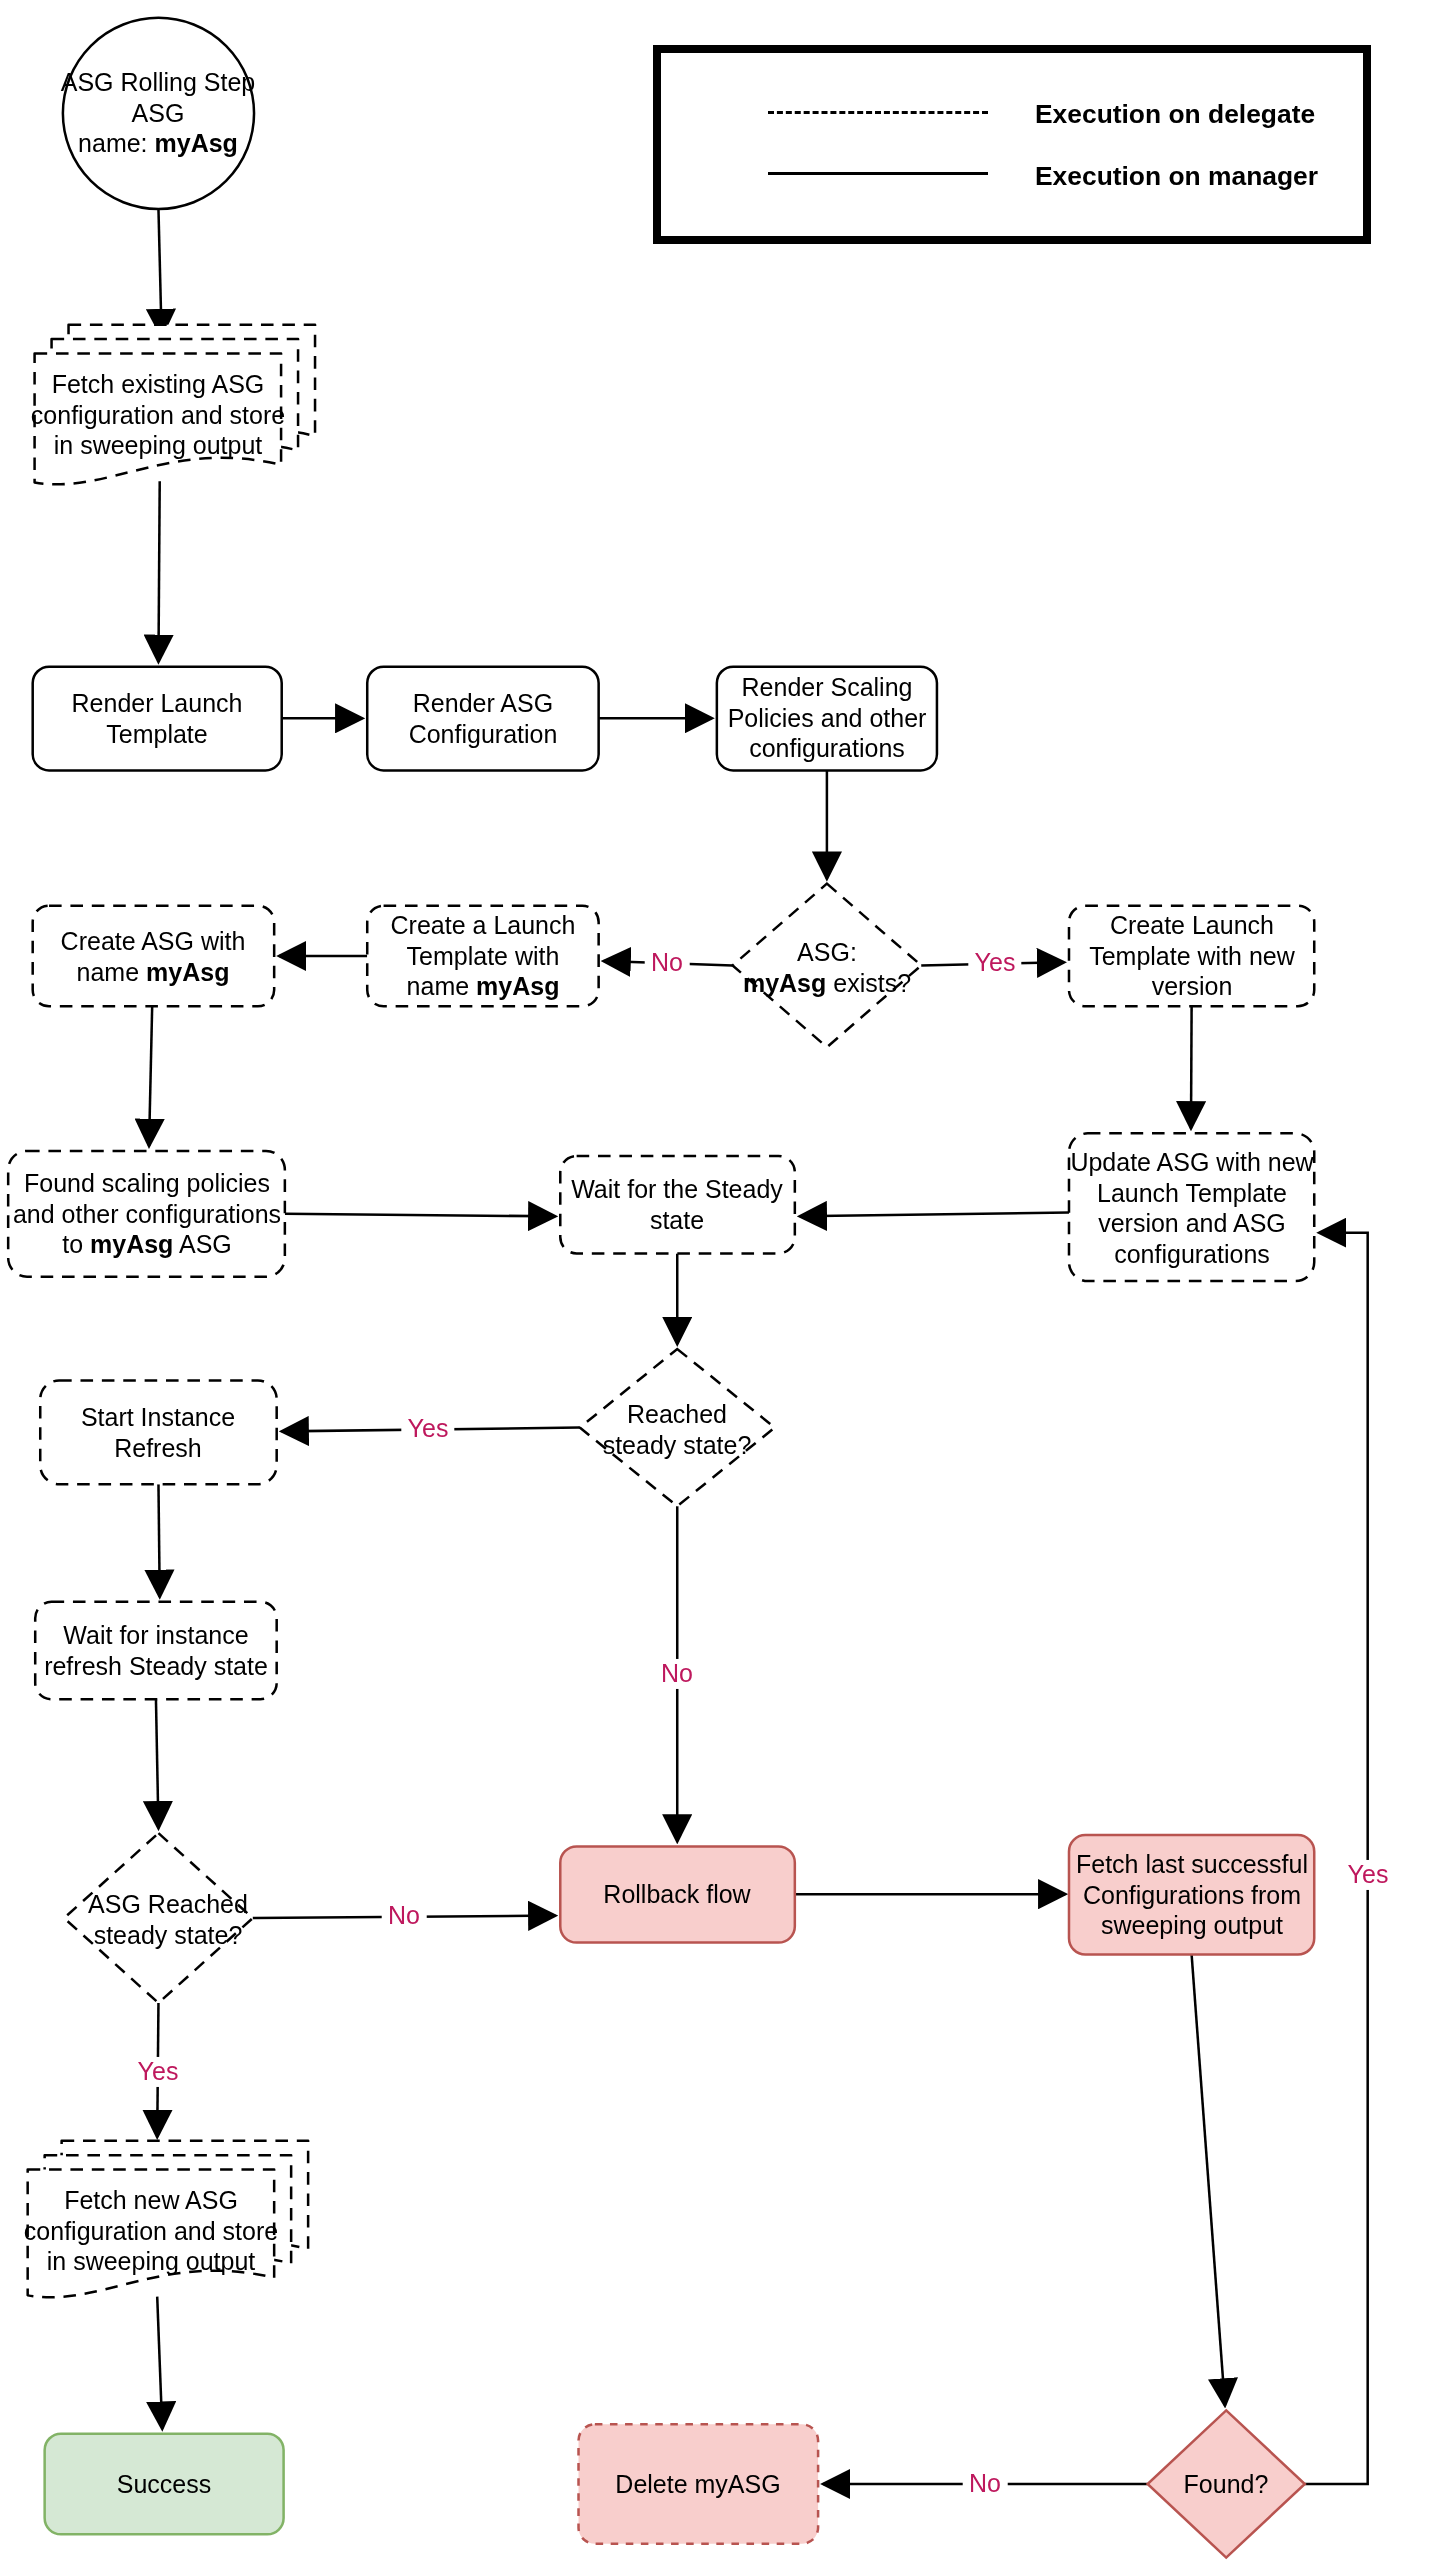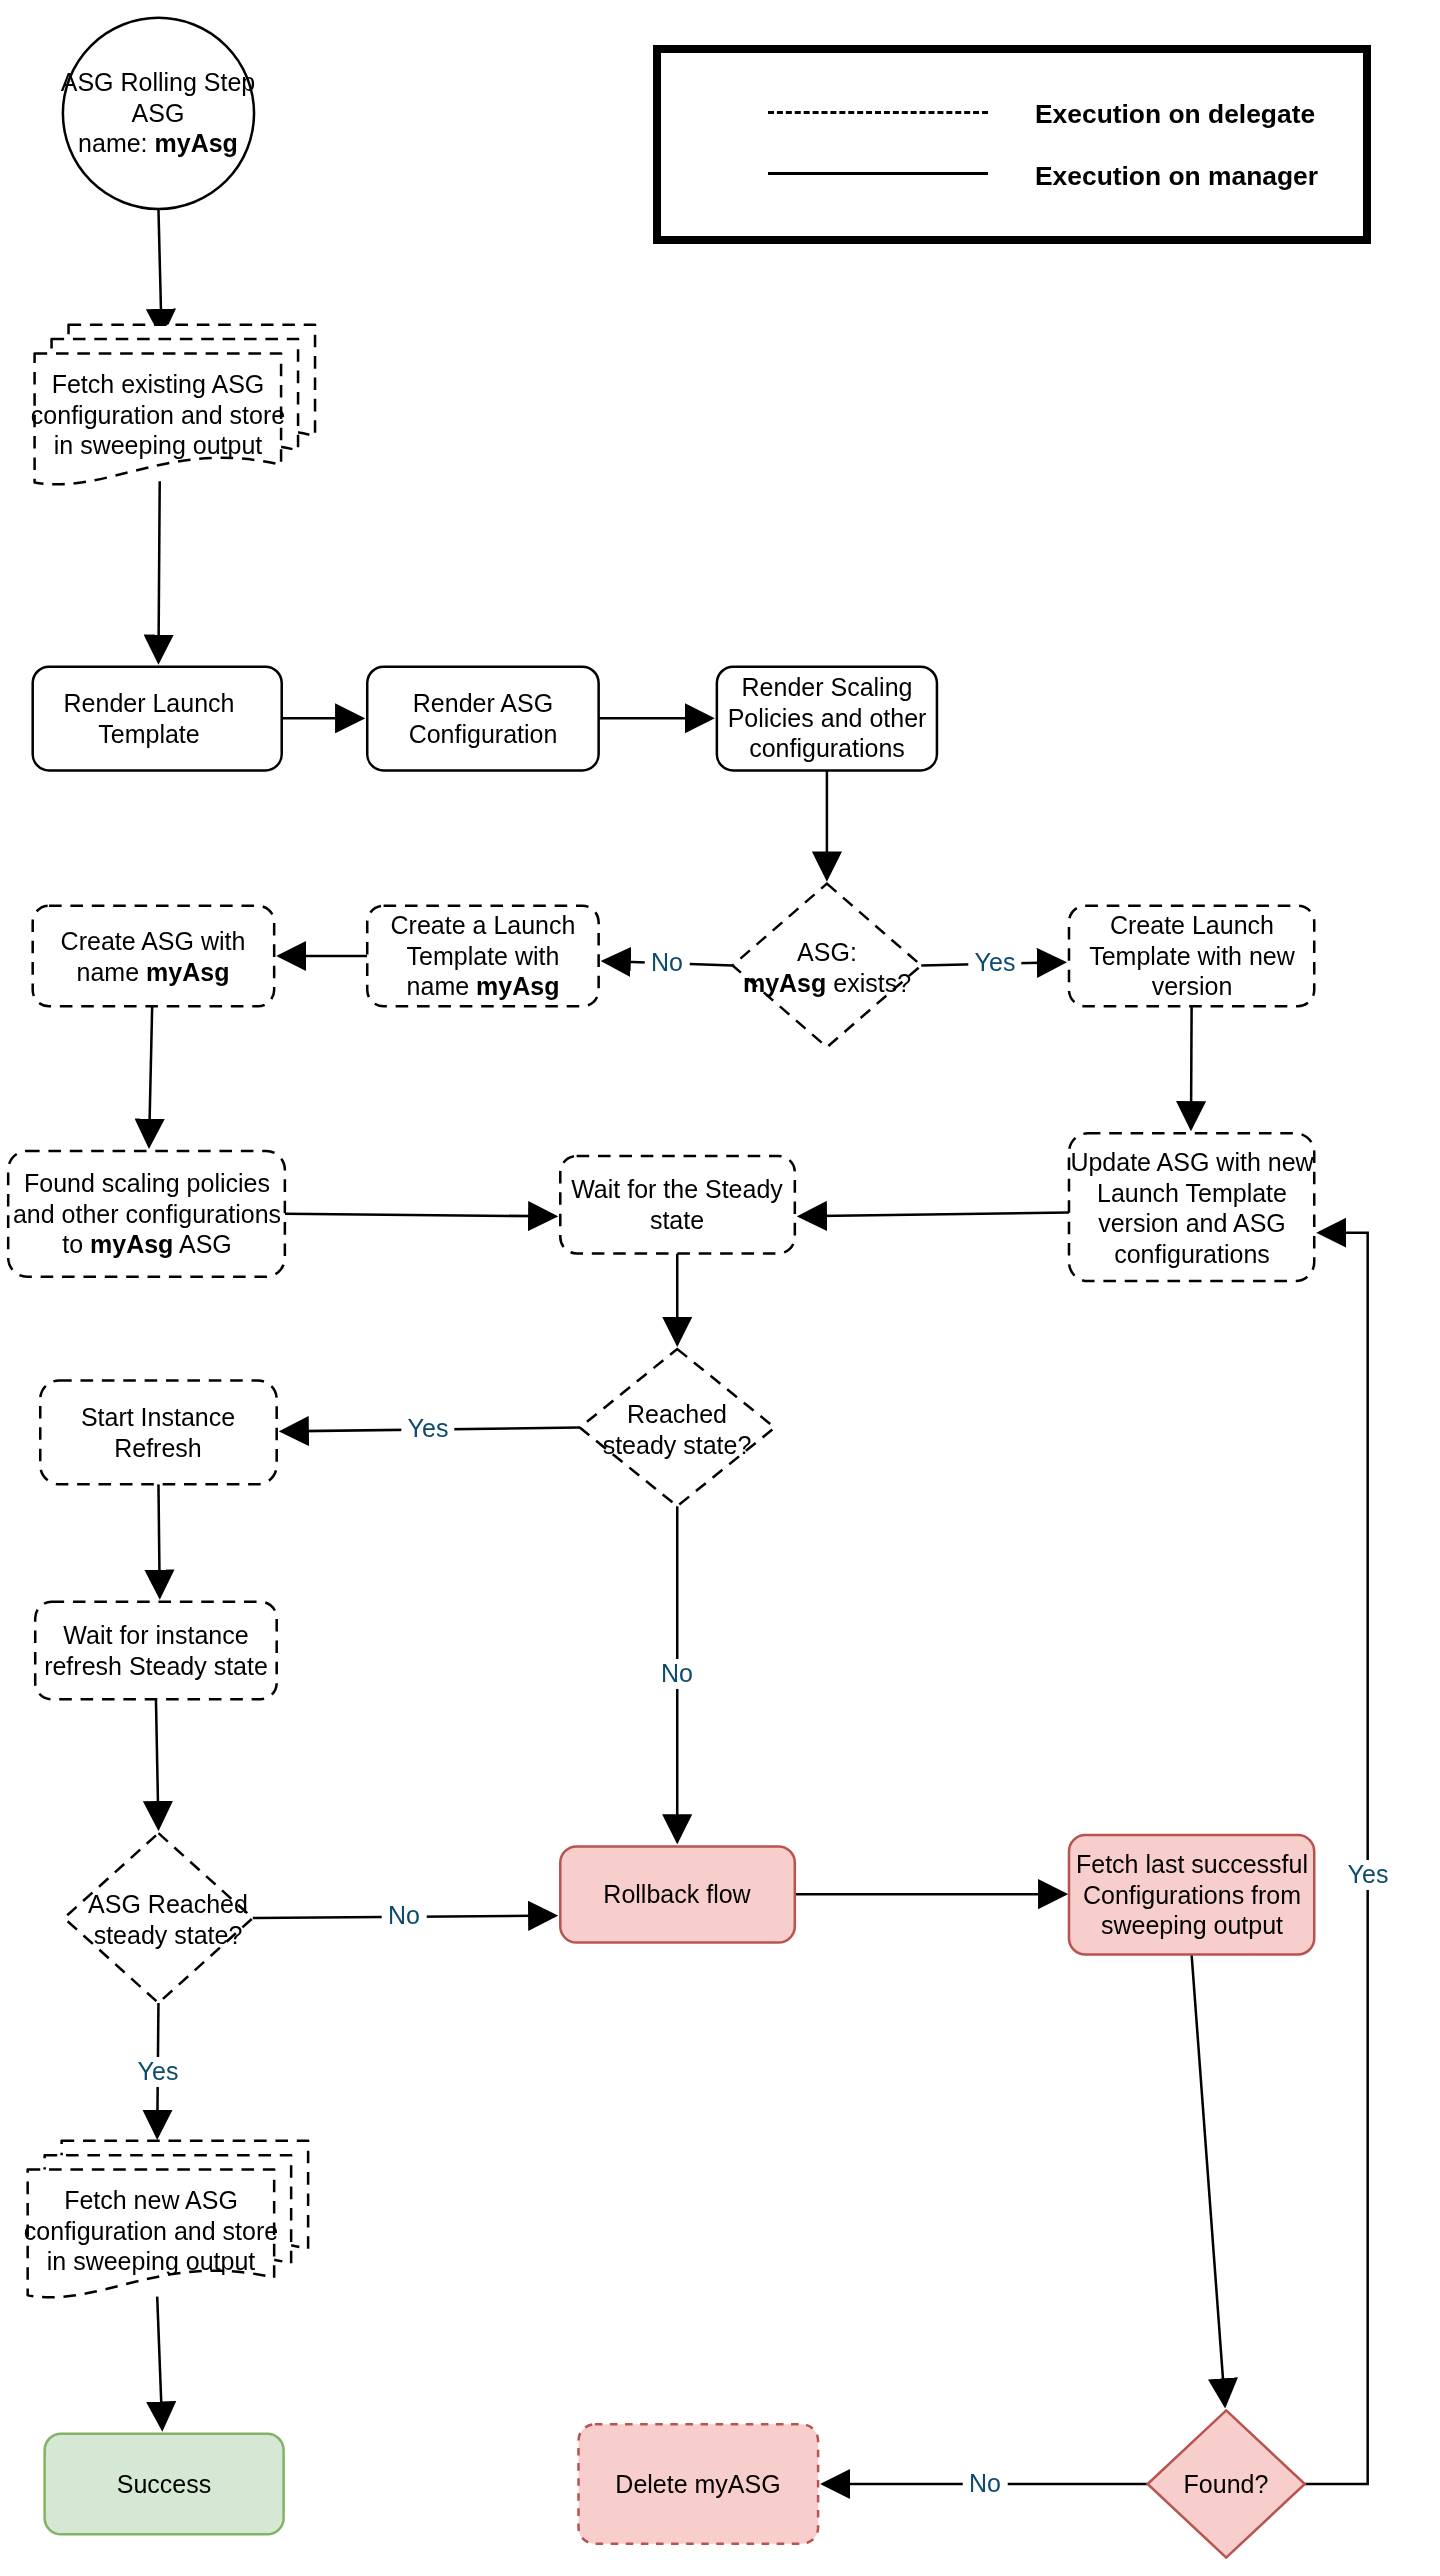--- a/index.html
+++ b/index.html
@@ -2,21 +2,21 @@
 <html style="font-size:10px"><head>
 <meta charset="utf-8">
 <style>
   html,body{margin:0;padding:0;background:#ffffff;}
   .canvas{position:relative;width:1440px;height:2576px;background:#fff;
           font-family:"Liberation Sans",sans-serif;color:#000;overflow:hidden;}
   svg.layer{position:absolute;left:0;top:0;width:1440px;height:2576px;}
   .lbl{position:absolute;transform:translate(-50%,-50%);text-align:center;
        white-space:pre-line;font-size:25px;line-height:1.22;color:#000;z-index:3;}
   .elbl{position:absolute;transform:translate(-50%,-50%);text-align:center;
-        font-size:25px;line-height:1.1;color:#0c4a6e;background:#fff;padding:1.3px 6.3px;z-index:3;}
+        font-size:25px;line-height:1.1;color:#be185d;background:#fff;padding:1.3px 6.3px;z-index:3;}
   .legend{position:absolute;left:653px;top:45px;width:718px;height:199px;
           border:8.2px solid #000;box-sizing:border-box;background:#fff;z-index:2;}
   .legend .sample{position:absolute;left:107px;width:220px;height:0;}
   .legend .sample.dashed{border-top:3.8px dashed #000;}
   .legend .sample.solid{border-top:3.8px solid #000;}
   .legend .ltext{position:absolute;left:374px;transform:translateY(-55%);
                  font-weight:bold;font-size:26.4px;white-space:nowrap;}
 </style>
 </head>
 <body>
@@ -101,21 +101,21 @@
     <div class="sample solid" style="top:119px;"></div>
     <div class="ltext" style="top:125px;">Execution on manager</div>
   </div>
 
   <div class="lbl" style="left:158px;top:113px;"><span>ASG Rolling Step
 ASG
 name: </span><span style="font-weight: bold;">myAsg</span></div>
   <div class="lbl" style="left:158px;top:415px;"><span>Fetch existing ASG
 configuration and store
 in sweeping output</span></div>
-  <div class="lbl" style="left:149px;top:718px;"><span>Render Launch
+  <div class="lbl" style="left:157px;top:718px;"><span>Render Launch
 Template</span></div>
   <div class="lbl" style="left:483px;top:718px;"><span>Render ASG
 Configuration</span></div>
   <div class="lbl" style="left:827px;top:718px;"><span>Render Scaling
 Policies and other
 configurations</span></div>
   <div class="lbl" style="left:827px;top:967px;"><span>ASG:
 </span><span style="font-weight: bold;">myAsg</span><span> exists?</span></div>
   <div class="lbl" style="left:483px;top:956px;"><span>Create a Launch
 Template with

